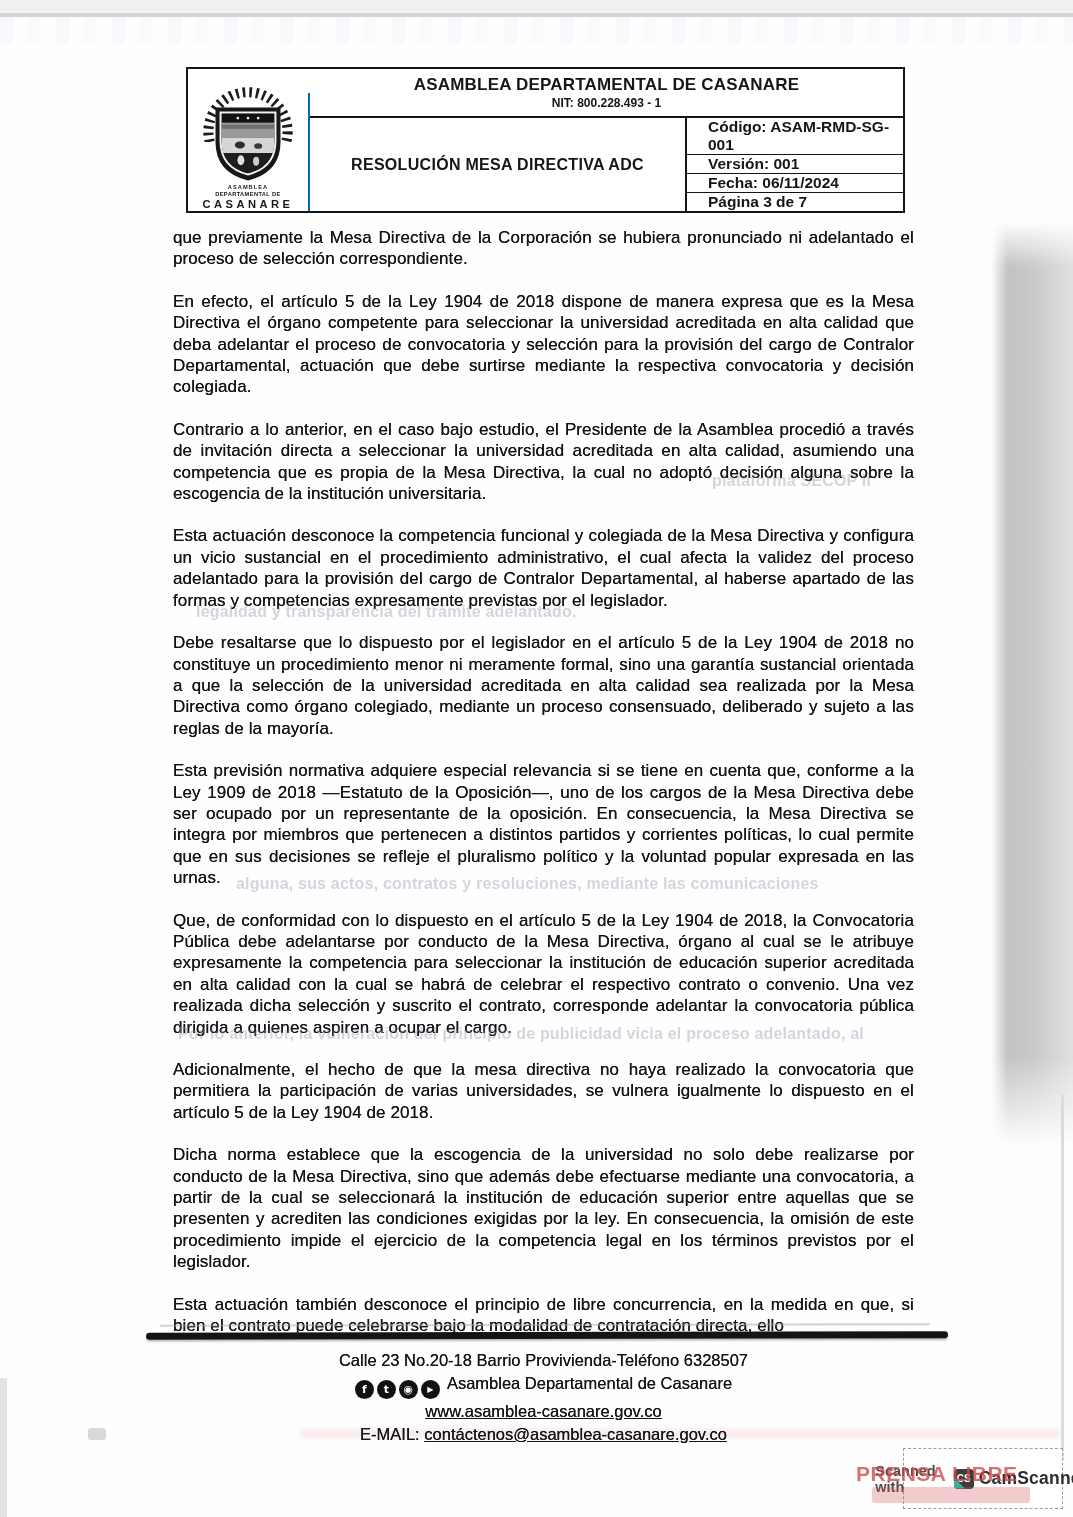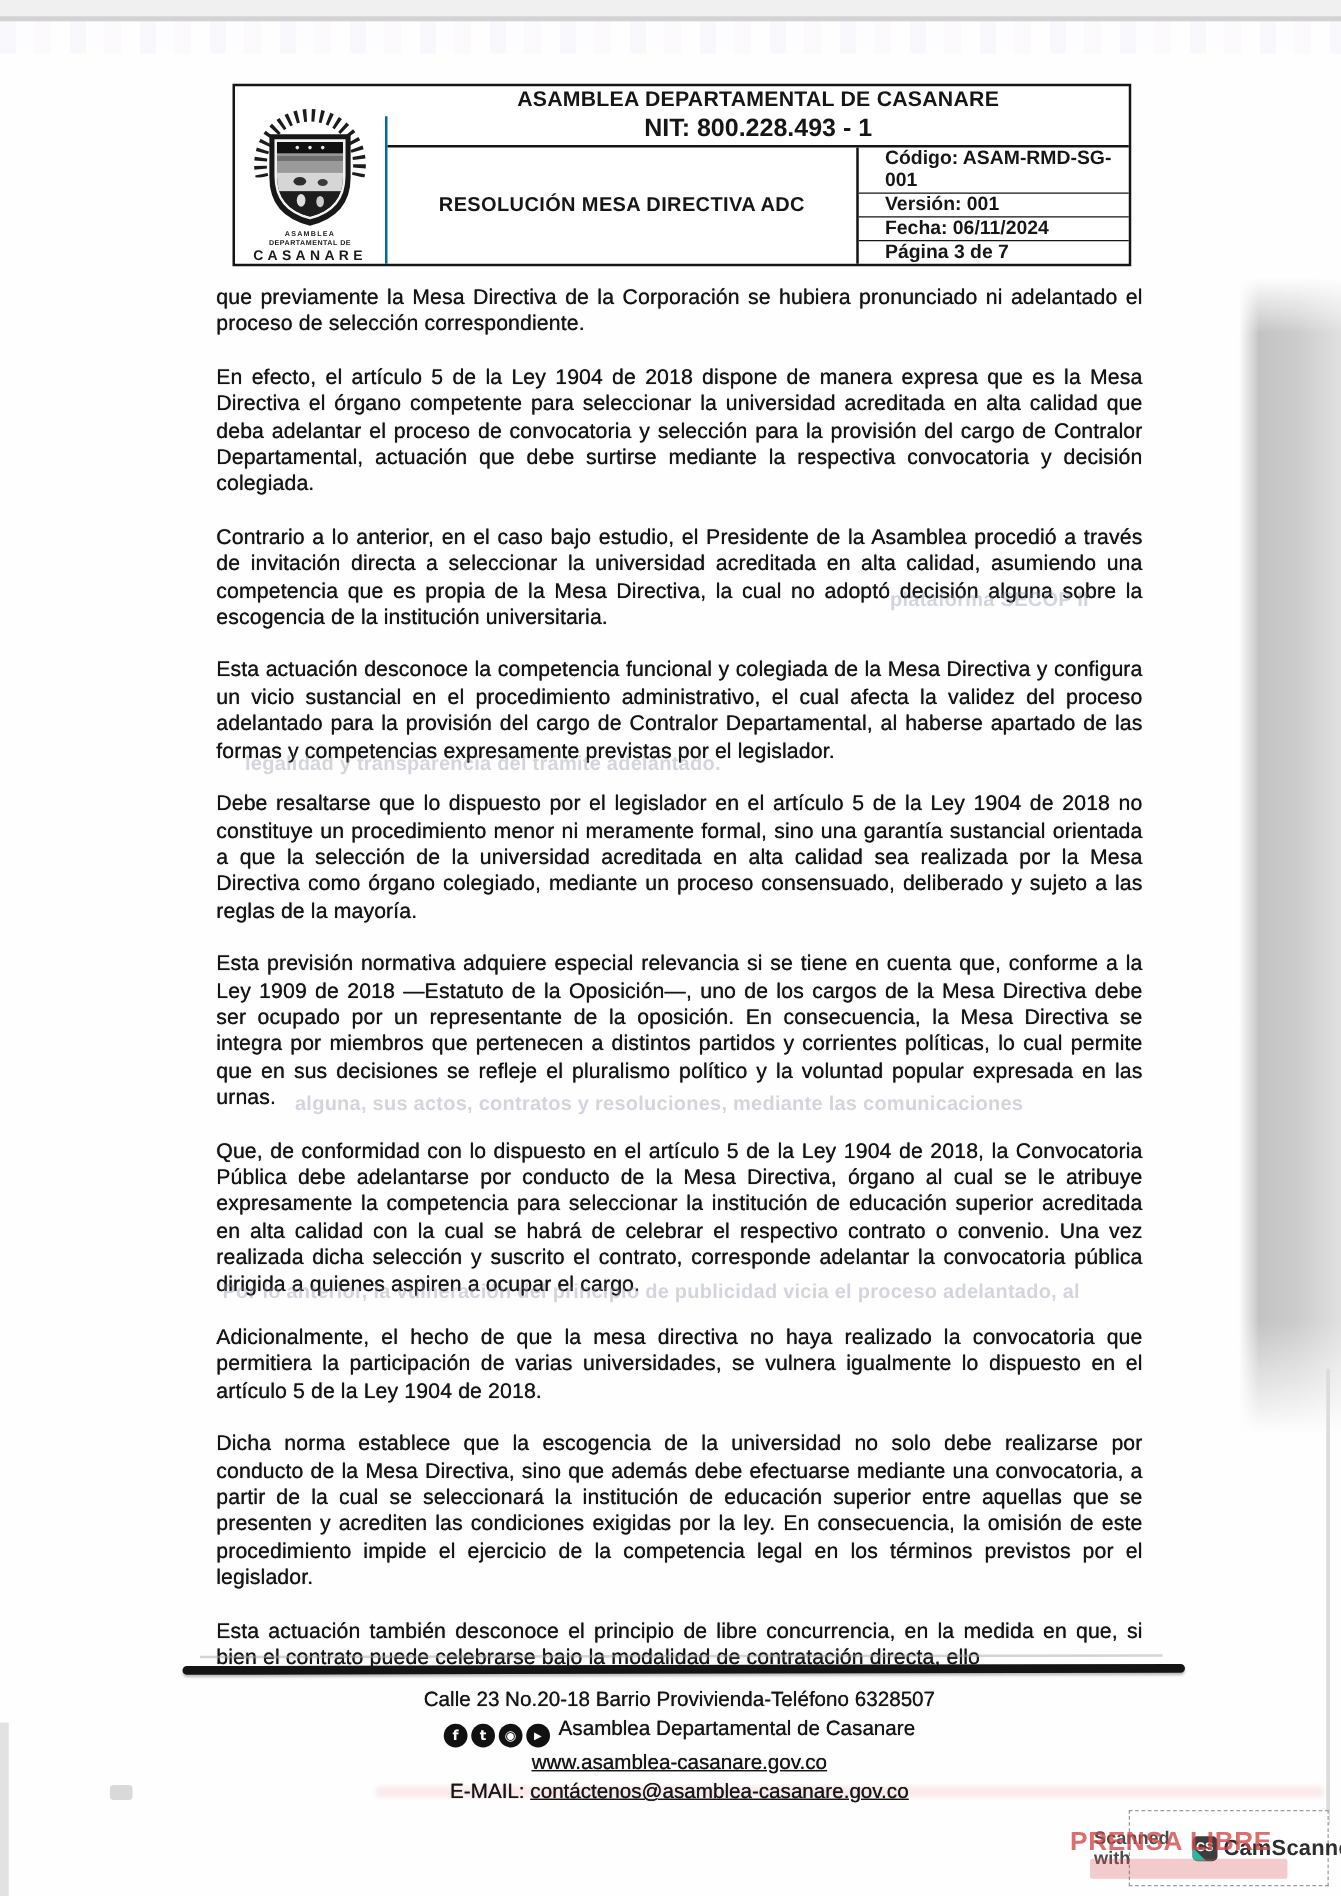--- a/index.html
+++ b/index.html
@@ -19,21 +19,21 @@
   .smudge{position:absolute;left:88px;top:1428px;width:18px;height:12px;background:#c9c9c9;border-radius:3px;opacity:.7;}
   .stray-mark{position:absolute;left:851px;top:96px;width:3px;height:10px;background:#3a3a3a;transform:rotate(12deg);border-radius:2px;}
   .red-streak{position:absolute;left:300px;top:1429px;width:760px;height:9px;background:#d66a6a;opacity:.13;filter:blur(2px);border-radius:4px;}
 
   
   .hdr{position:absolute;left:186px;top:67px;width:719px;height:146px;border:2.5px solid #151515;box-sizing:border-box;
        display:grid;grid-template-columns:122px 1fr 216px;grid-template-rows:49px repeat(4,1fr);background:#fff;}
   .hdr .logo-cell{grid-row:1/6;grid-column:1;border-right:2px solid #0369a1;display:flex;align-items:flex-end;justify-content:center;margin-top:24px;}
   .hdr .org-cell{grid-row:1;grid-column:2/4;border-bottom:2px solid #151515;display:flex;flex-direction:column;align-items:center;justify-content:center;line-height:1.25;}
   .hdr .org-name{font-weight:700;font-size:17px;letter-spacing:.2px;}
-  .hdr .org-nit{font-weight:700;font-size:20px;}
+  .hdr .org-nit{font-weight:700;font-size:12px;}
   .hdr .title-cell{grid-row:2/6;grid-column:2;border-right:2px solid #151515;display:flex;align-items:center;justify-content:center;
        font-weight:700;font-size:16px;letter-spacing:.3px;}
   .hdr .meta{grid-column:3;display:flex;align-items:center;padding-left:21px;font-weight:700;font-size:15.5px;border-bottom:1.8px solid #151515;box-sizing:border-box;}
   .hdr .meta.last{border-bottom:none;}
   .logo-caption{text-anchor:middle;fill:#191919;font-family:"Liberation Sans",sans-serif;font-weight:700;}
 
   
   .body-col{position:absolute;left:173px;top:227px;width:741px;}
   .body-col p{margin:0 0 21px 0;font-size:17px;line-height:21.4px;text-align:justify;
       color:#141414;text-shadow:0 0 .6px #1a1a1a;letter-spacing:.1px;}

